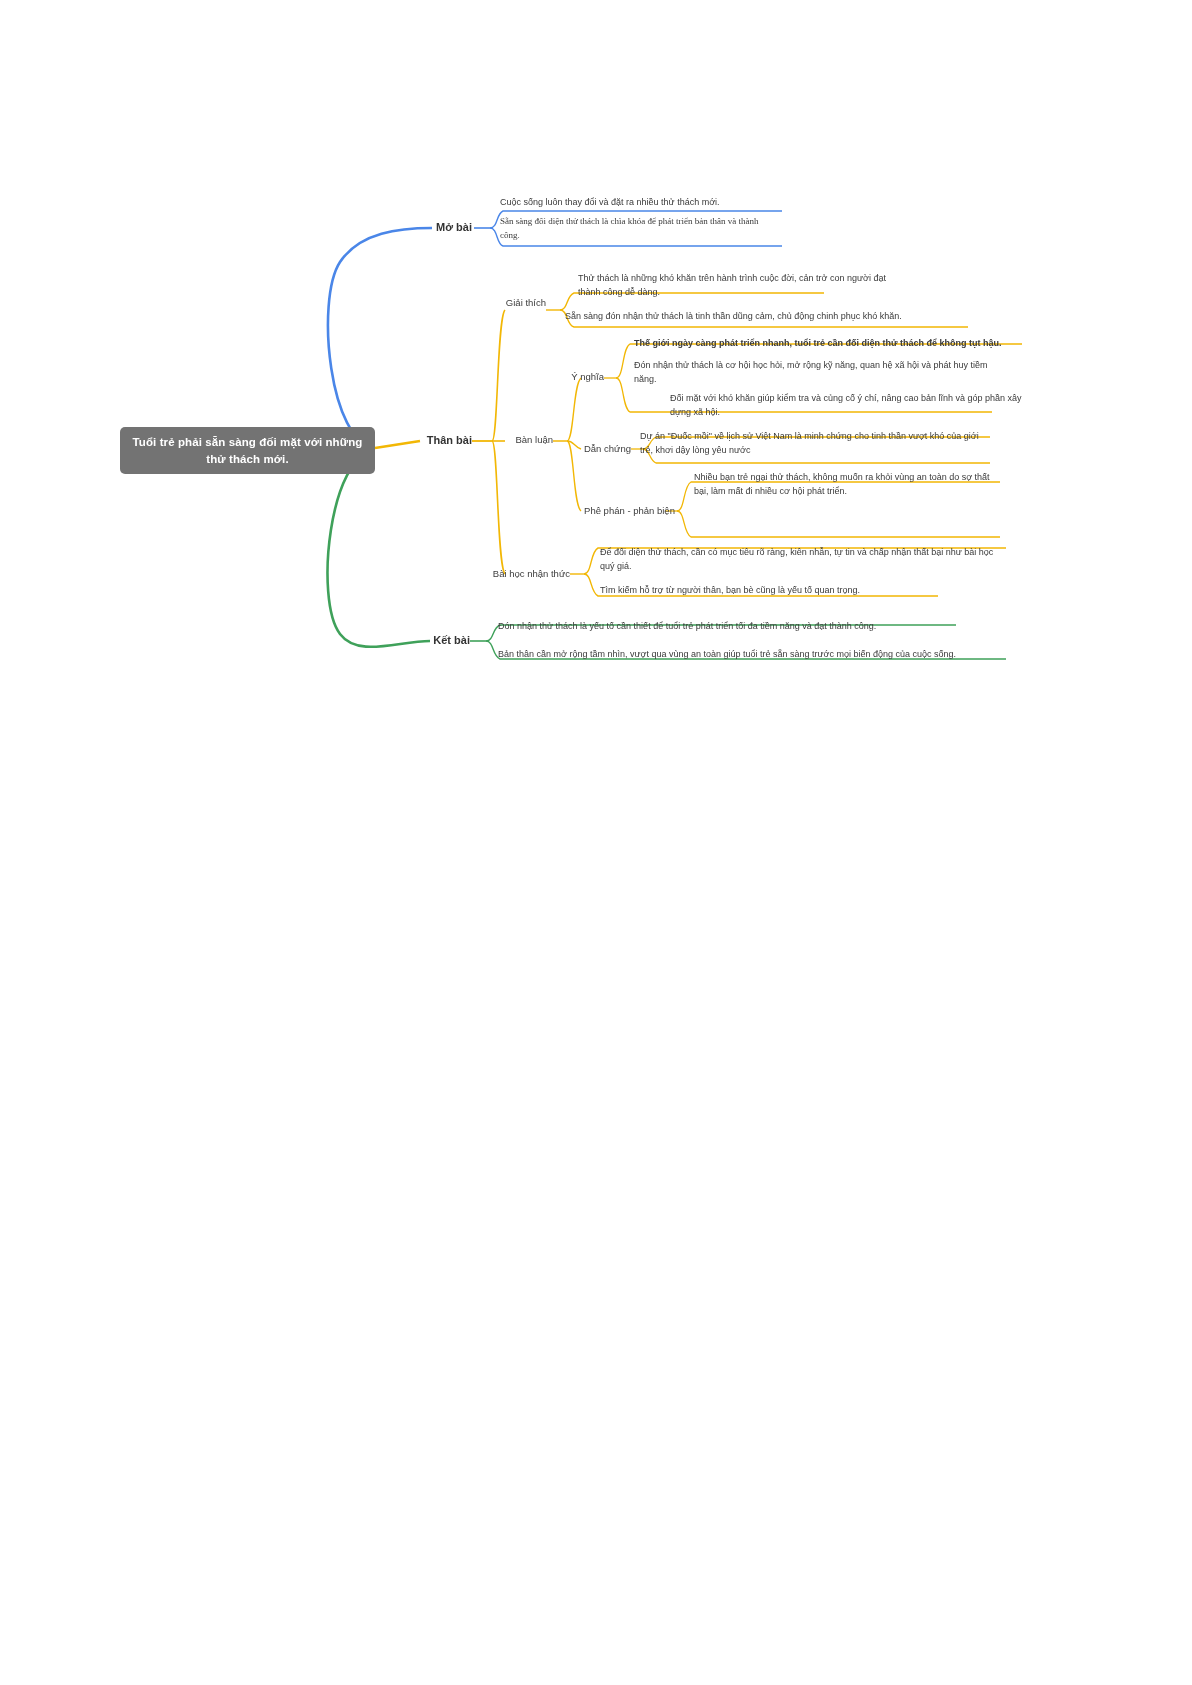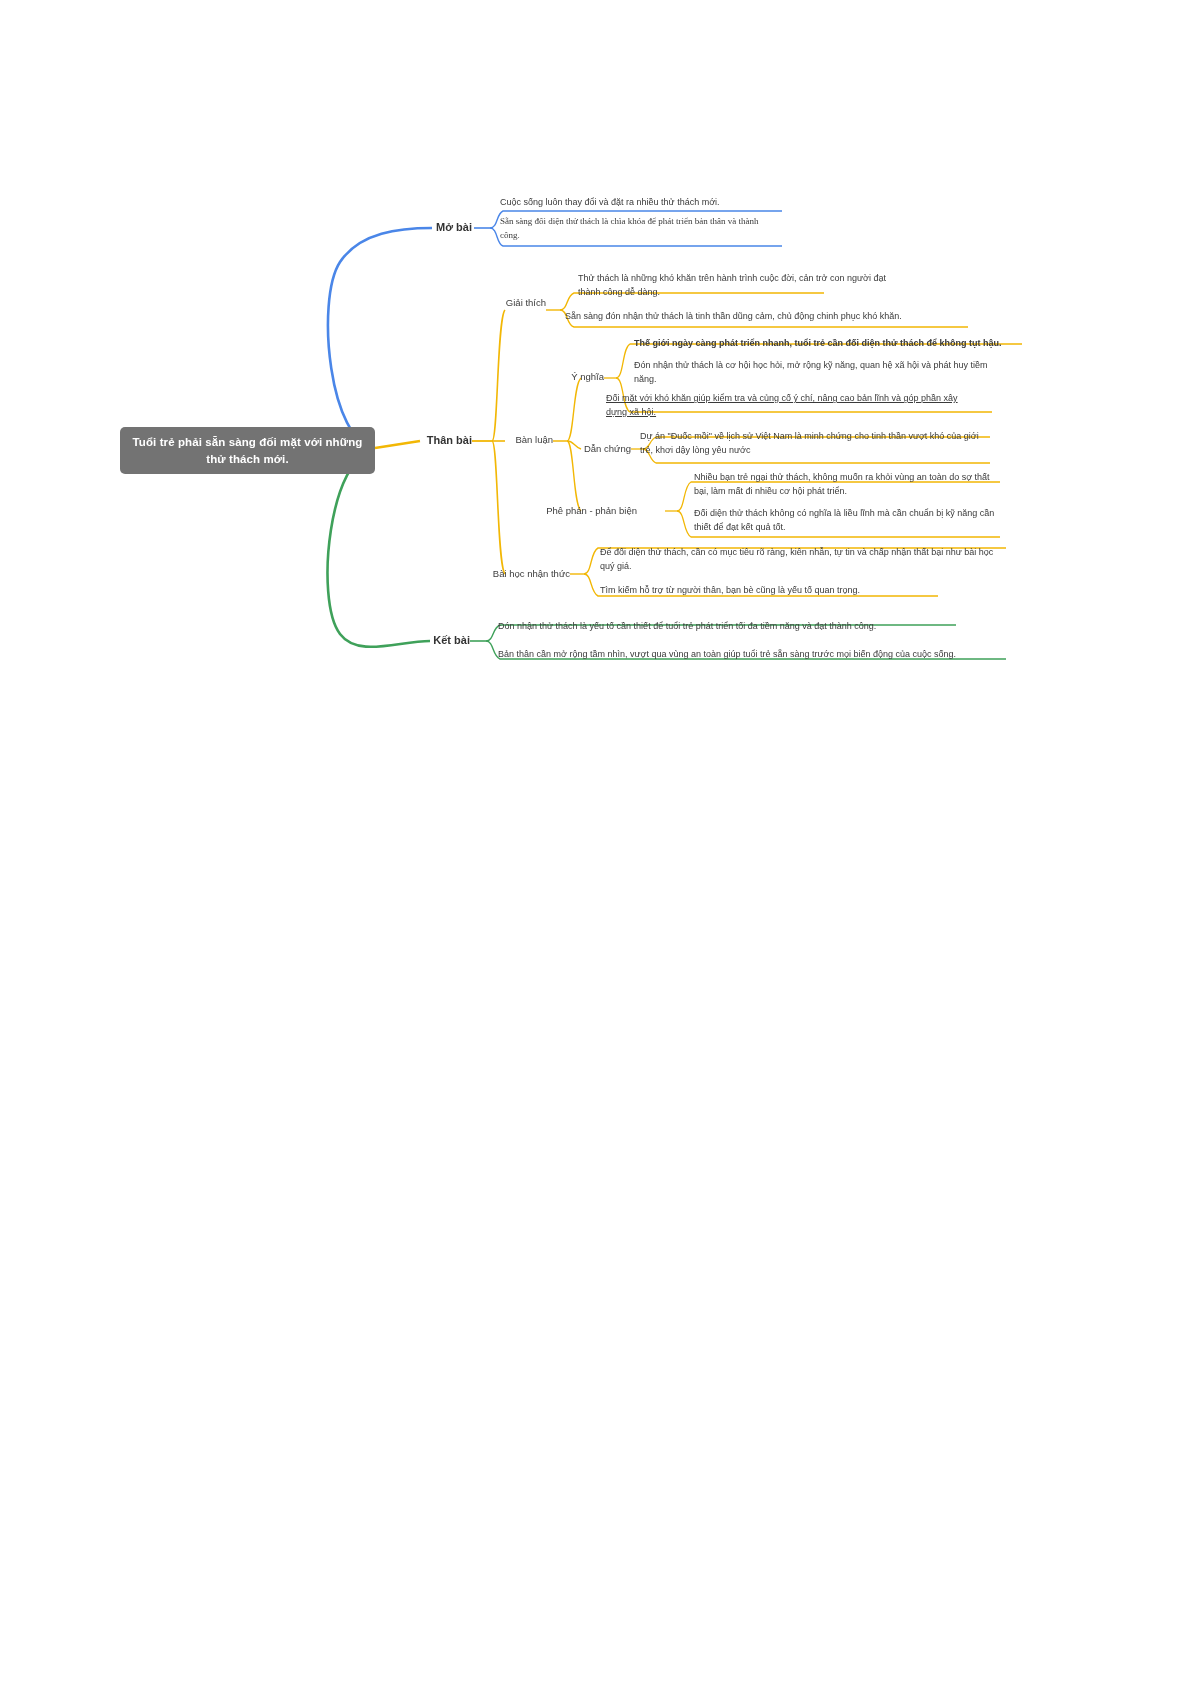--- a/index.html
+++ b/index.html
@@ -136,31 +136,30 @@
   <div class="node leaf clickable" style="left:565px; top:310px; width:420px;">Sẵn sàng đón nhận thử thách là tinh thần dũng cảm, chủ động chinh phục khó khăn.</div>
 
   <div class="node lvl2 bold clickable" style="left:499px; top:434px; width:54px;">Bàn luận</div>
 
   <div class="node lvl2 clickable" style="left:565px; top:371px; width:39px;">Ý nghĩa</div>
 
   <div class="node leaf clickable" style="left:634px; top:337px; width:400px;font-weight:bold;">Thế giới ngày càng phát triển nhanh, tuổi trẻ cần đối diện thử thách để không tụt hậu.</div>
 
   <div class="node leaf clickable" style="left:634px; top:359px; width:360px;">Đón nhận thử thách là cơ hội học hỏi, mở rộng kỹ năng, quan hệ xã hội và phát huy tiềm năng.</div>
 
-  <div class="node leaf clickable" style="left:606px; top:392px; width:360px;text-decoration:underline;">Đối mặt với khó khăn giúp kiểm tra và củng cố ý chí, nâng cao bản lĩnh và góp phần xây dựng xã hội.</div>
+  <div class="node leaf clickable" style="left:670px; top:392px; width:360px;">Đối mặt với khó khăn giúp kiểm tra và củng cố ý chí, nâng cao bản lĩnh và góp phần xây dựng xã hội.</div>
 
   <div class="node lvl2 clickable" style="left:570px; top:443px; width:61px;">Dẫn chứng</div>
 
   <div class="node leaf clickable" style="left:640px; top:430px; width:350px;">Dự án "Đuốc mồi" về lịch sử Việt Nam là minh chứng cho tinh thần vượt khó của giới trẻ, khơi dậy lòng yêu nước</div>
 
-  <div class="node lvl2 clickable" style="left:518px; top:505px; width:119px;">Phê phán - phản biện</div>
+  <div class="node lvl2 clickable" style="left:570px; top:505px; width:119px;text-align:center;">Phê phán - phản biện</div>
 
   <div class="node leaf clickable" style="left:694px; top:471px; width:310px;">Nhiều bạn trẻ ngại thử thách, không muốn ra khỏi vùng an toàn do sợ thất bại, làm mất đi nhiều cơ hội phát triển.</div>
 
-  <div class="node leaf clickable" style="left:694px; top:507px; width:310px;">Đối diện thử thách không có nghĩa là liều lĩnh mà cần chuẩn bị kỹ năng cần thiết để đạt kết quả tốt.</div>
 
   <div class="node lvl2 bold clickable" style="left:479px; top:568px; width:91px;">Bài học nhận thức</div>
 
   <div class="node leaf clickable" style="left:600px; top:546px; width:410px;">Để đối diện thử thách, cần có mục tiêu rõ ràng, kiên nhẫn, tự tin và chấp nhận thất bại như bài học quý giá.</div>
 
   <div class="node leaf clickable" style="left:600px; top:584px; width:400px;">Tìm kiếm hỗ trợ từ người thân, bạn bè cũng là yếu tố quan trọng.</div>
 
   <div class="node lvl1 clickable" style="left:392px; top:634px; width:78px;">Kết bài</div>
 
   <div class="node leaf clickable" style="left:498px; top:620px; width:460px;">Đón nhận thử thách là yếu tố cần thiết để tuổi trẻ phát triển tối đa tiềm năng và đạt thành công.</div>

